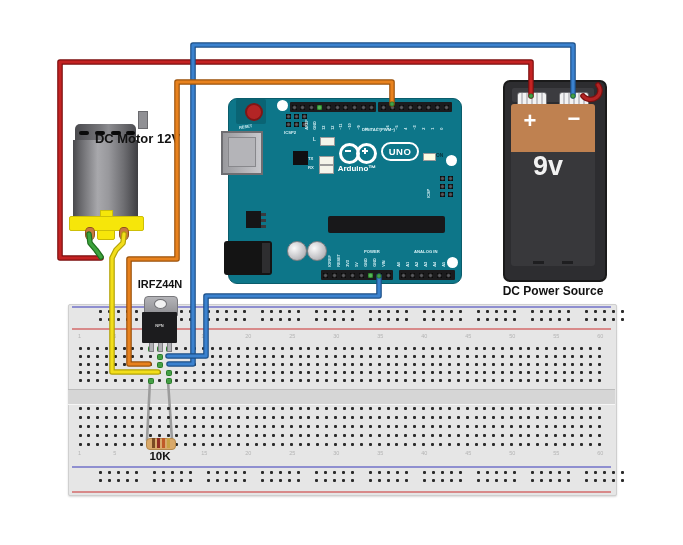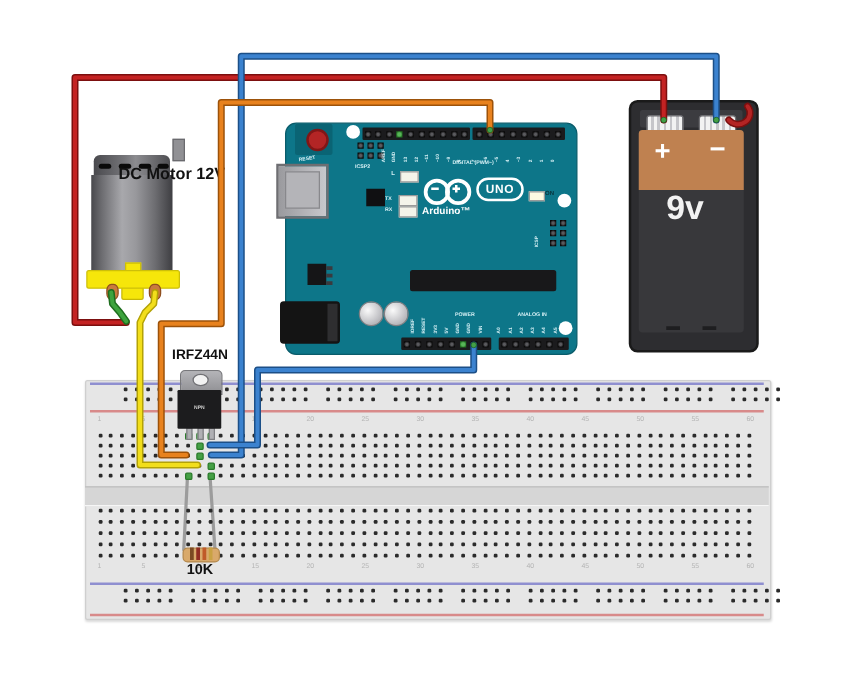--- a/index.html
+++ b/index.html
@@ -151,20 +151,21 @@
     <div class="abs" style="left:559px;top:92px;width:28px;height:13px;border:1px solid #707074;border-radius:3px;z-index:5;
                 background:repeating-linear-gradient(90deg,#f2f2f2 0 3px,#c5c5c9 3px 5px);"></div>
     <div class="abs z4" style="left:511px;top:104px;width:84px;height:162px;background:#38383b;border-radius:3px;"></div>
     <div class="abs" style="left:511px;top:104px;width:84px;height:48px;background:#bf8150;border-radius:3px 3px 0 0;z-index:5;"></div>
     <div class="abs" style="left:518px;top:110px;width:24px;color:#fff;font:900 22px/1 'Liberation Sans',sans-serif;text-align:center;z-index:6;">+</div>
     <div class="abs" style="left:562px;top:108px;width:24px;color:#fff;font:900 22px/1 'Liberation Sans',sans-serif;text-align:center;z-index:6;">−</div>
     <div class="abs" style="left:520px;top:153px;width:56px;color:#f2f2f2;font:700 27px/1 'Liberation Sans',sans-serif;text-align:center;z-index:6;">9v</div>
     <div class="abs" style="left:533px;top:261px;width:11px;height:3px;background:#1e1e20;z-index:6;"></div>
     <div class="abs" style="left:562px;top:261px;width:11px;height:3px;background:#1e1e20;z-index:6;"></div>
   </div>
+  <div class="lbl" style="left:493px;top:284px;width:120px;font-size:12px;font-weight:600;z-index:6;">DC Power Source</div>
 
   <svg id="underlay" width="683" height="545">
       <polyline points="150,381 147,440" fill="none" stroke="#9c9c9c" stroke-width="2.6" stroke-linecap="round" stroke-linejoin="round"></polyline>
       <polyline points="168,381 172,440" fill="none" stroke="#9c9c9c" stroke-width="2.6" stroke-linecap="round" stroke-linejoin="round"></polyline>
     </svg>
   <svg id="wires" width="683" height="545">
       <polyline points="101,258 60,258 60,62 531,62 531,96" fill="none" stroke="#7c0f0f" stroke-width="5.6" stroke-linecap="round" stroke-linejoin="round"></polyline>
       <polyline points="101,258 60,258 60,62 531,62 531,96" fill="none" stroke="#c42323" stroke-width="3.2" stroke-linecap="round" stroke-linejoin="round"></polyline>
       <polyline points="169,364 193,364 193,45 573,45 573,96" fill="none" stroke="#1c4f87" stroke-width="5.6" stroke-linecap="round" stroke-linejoin="round"></polyline>
       <polyline points="169,364 193,364 193,45 573,45 573,96" fill="none" stroke="#3b82cf" stroke-width="3.2" stroke-linecap="round" stroke-linejoin="round"></polyline>

